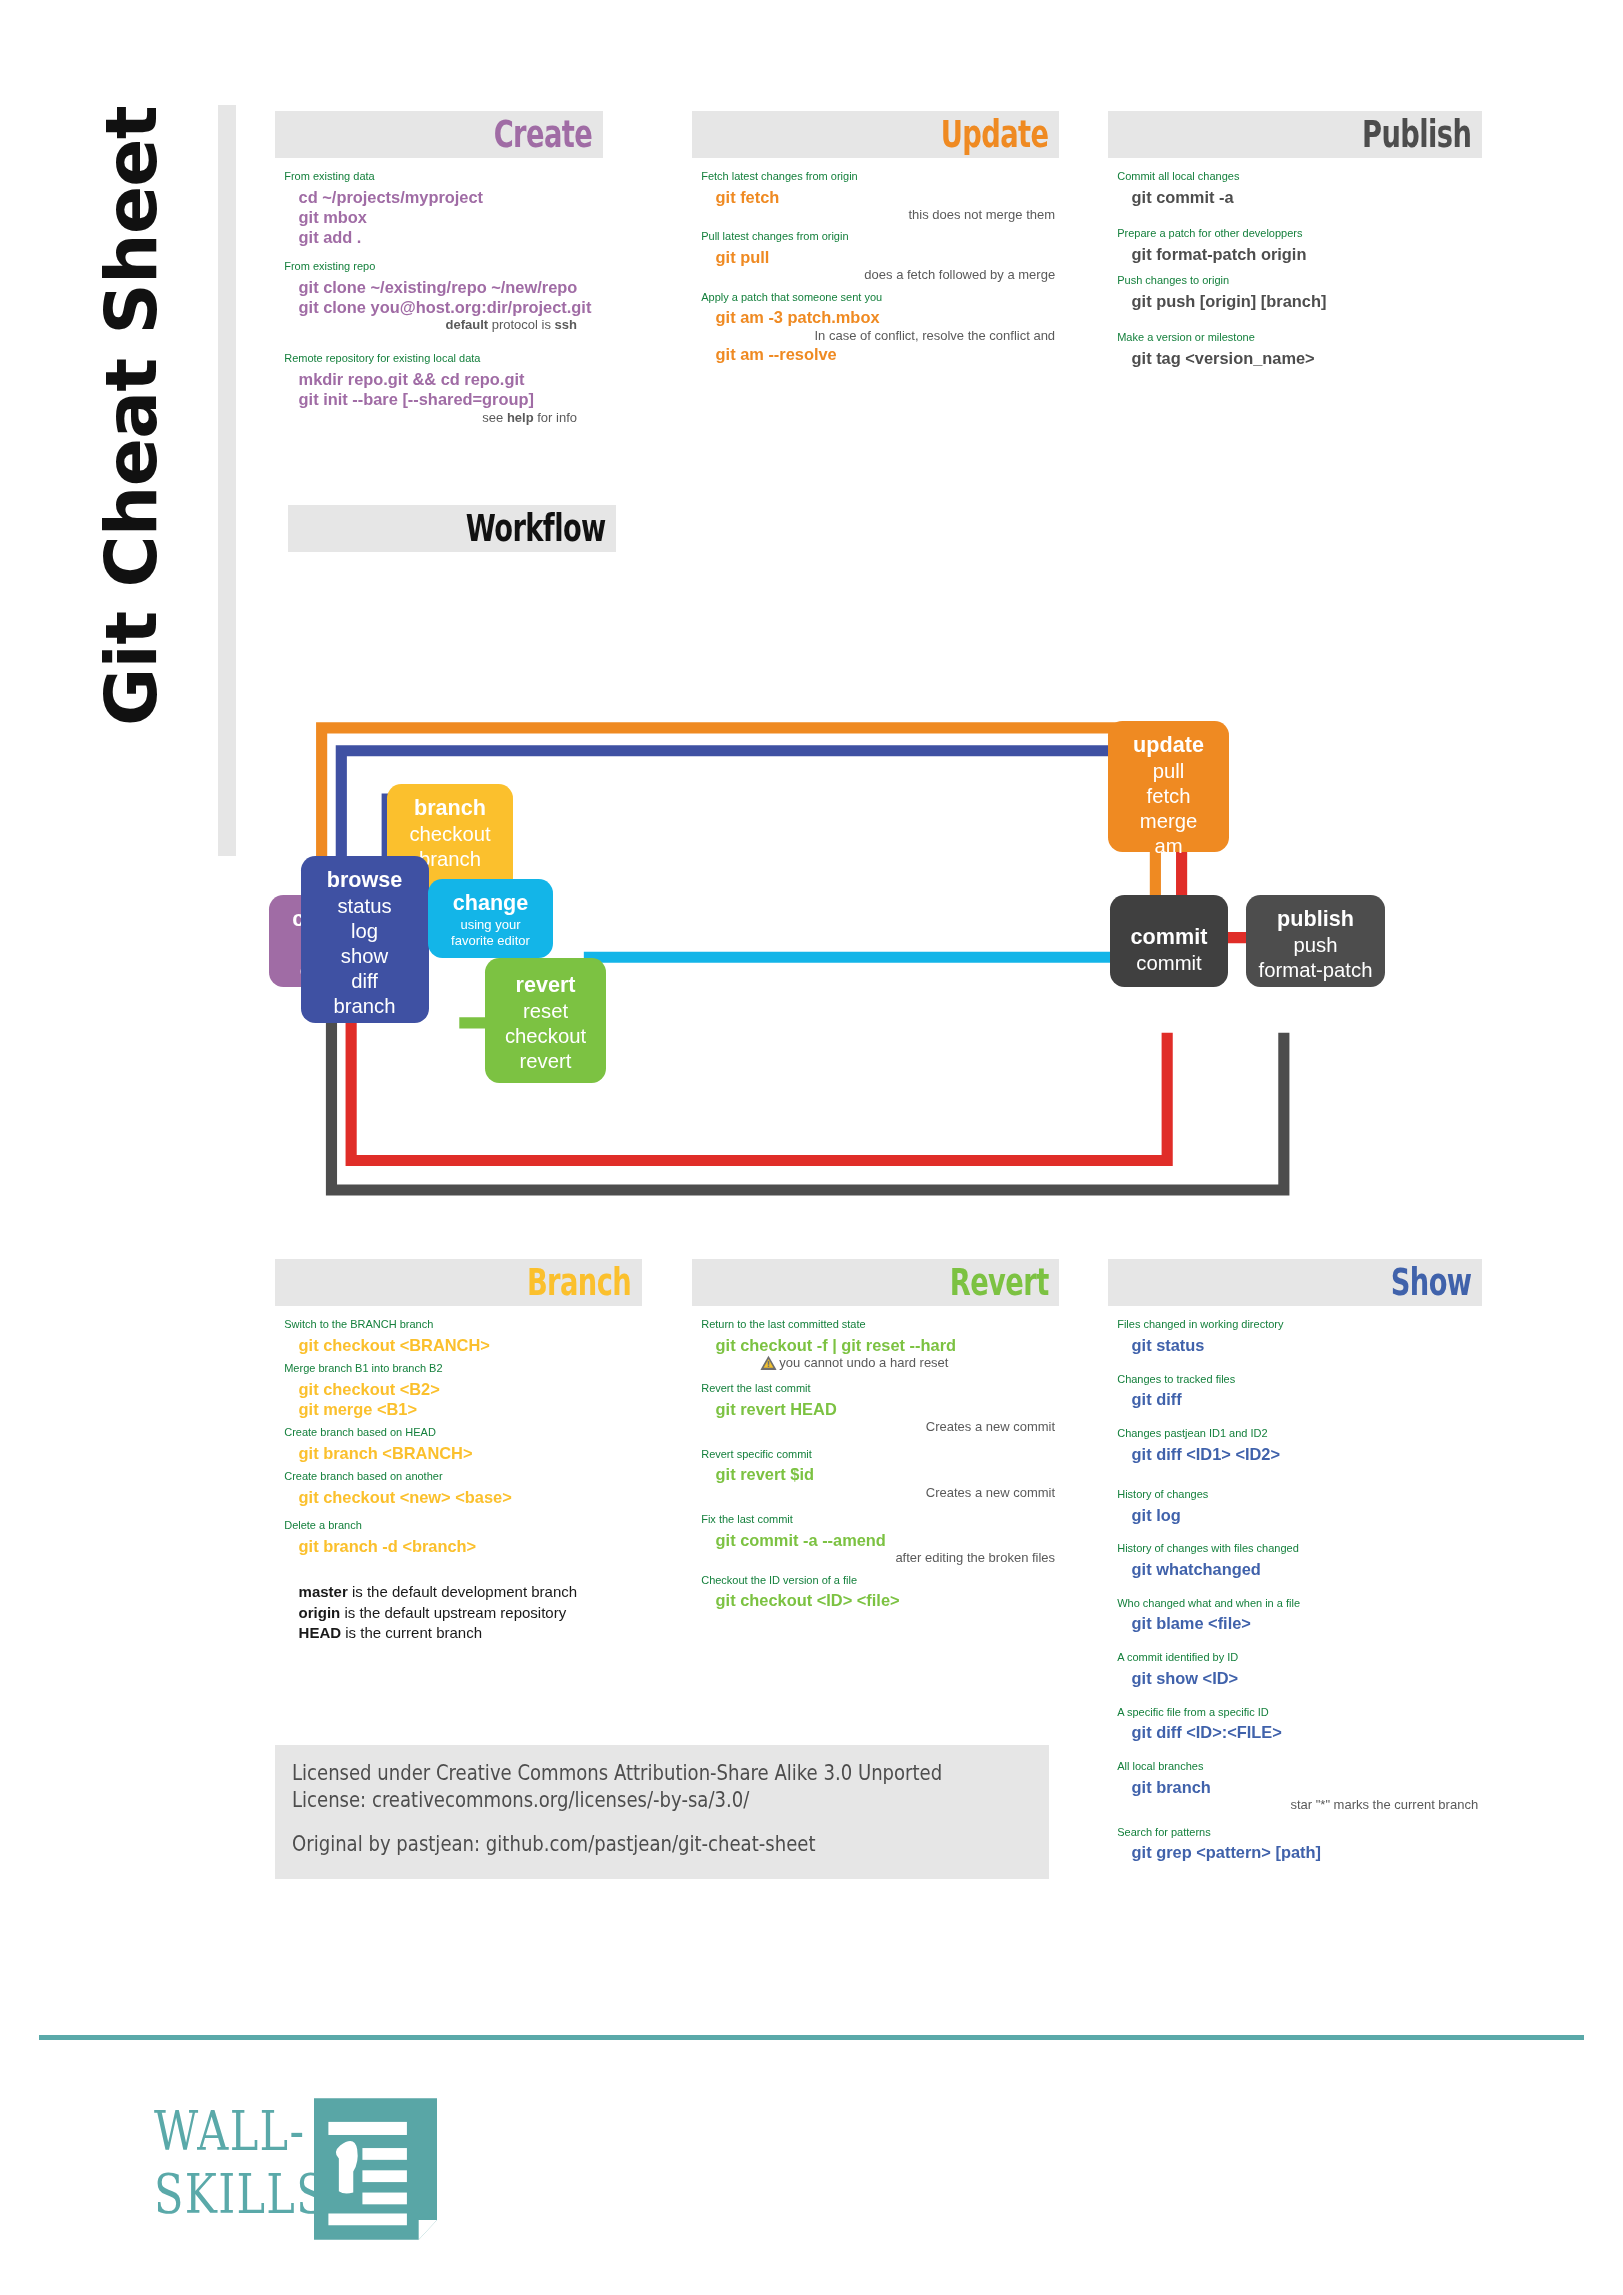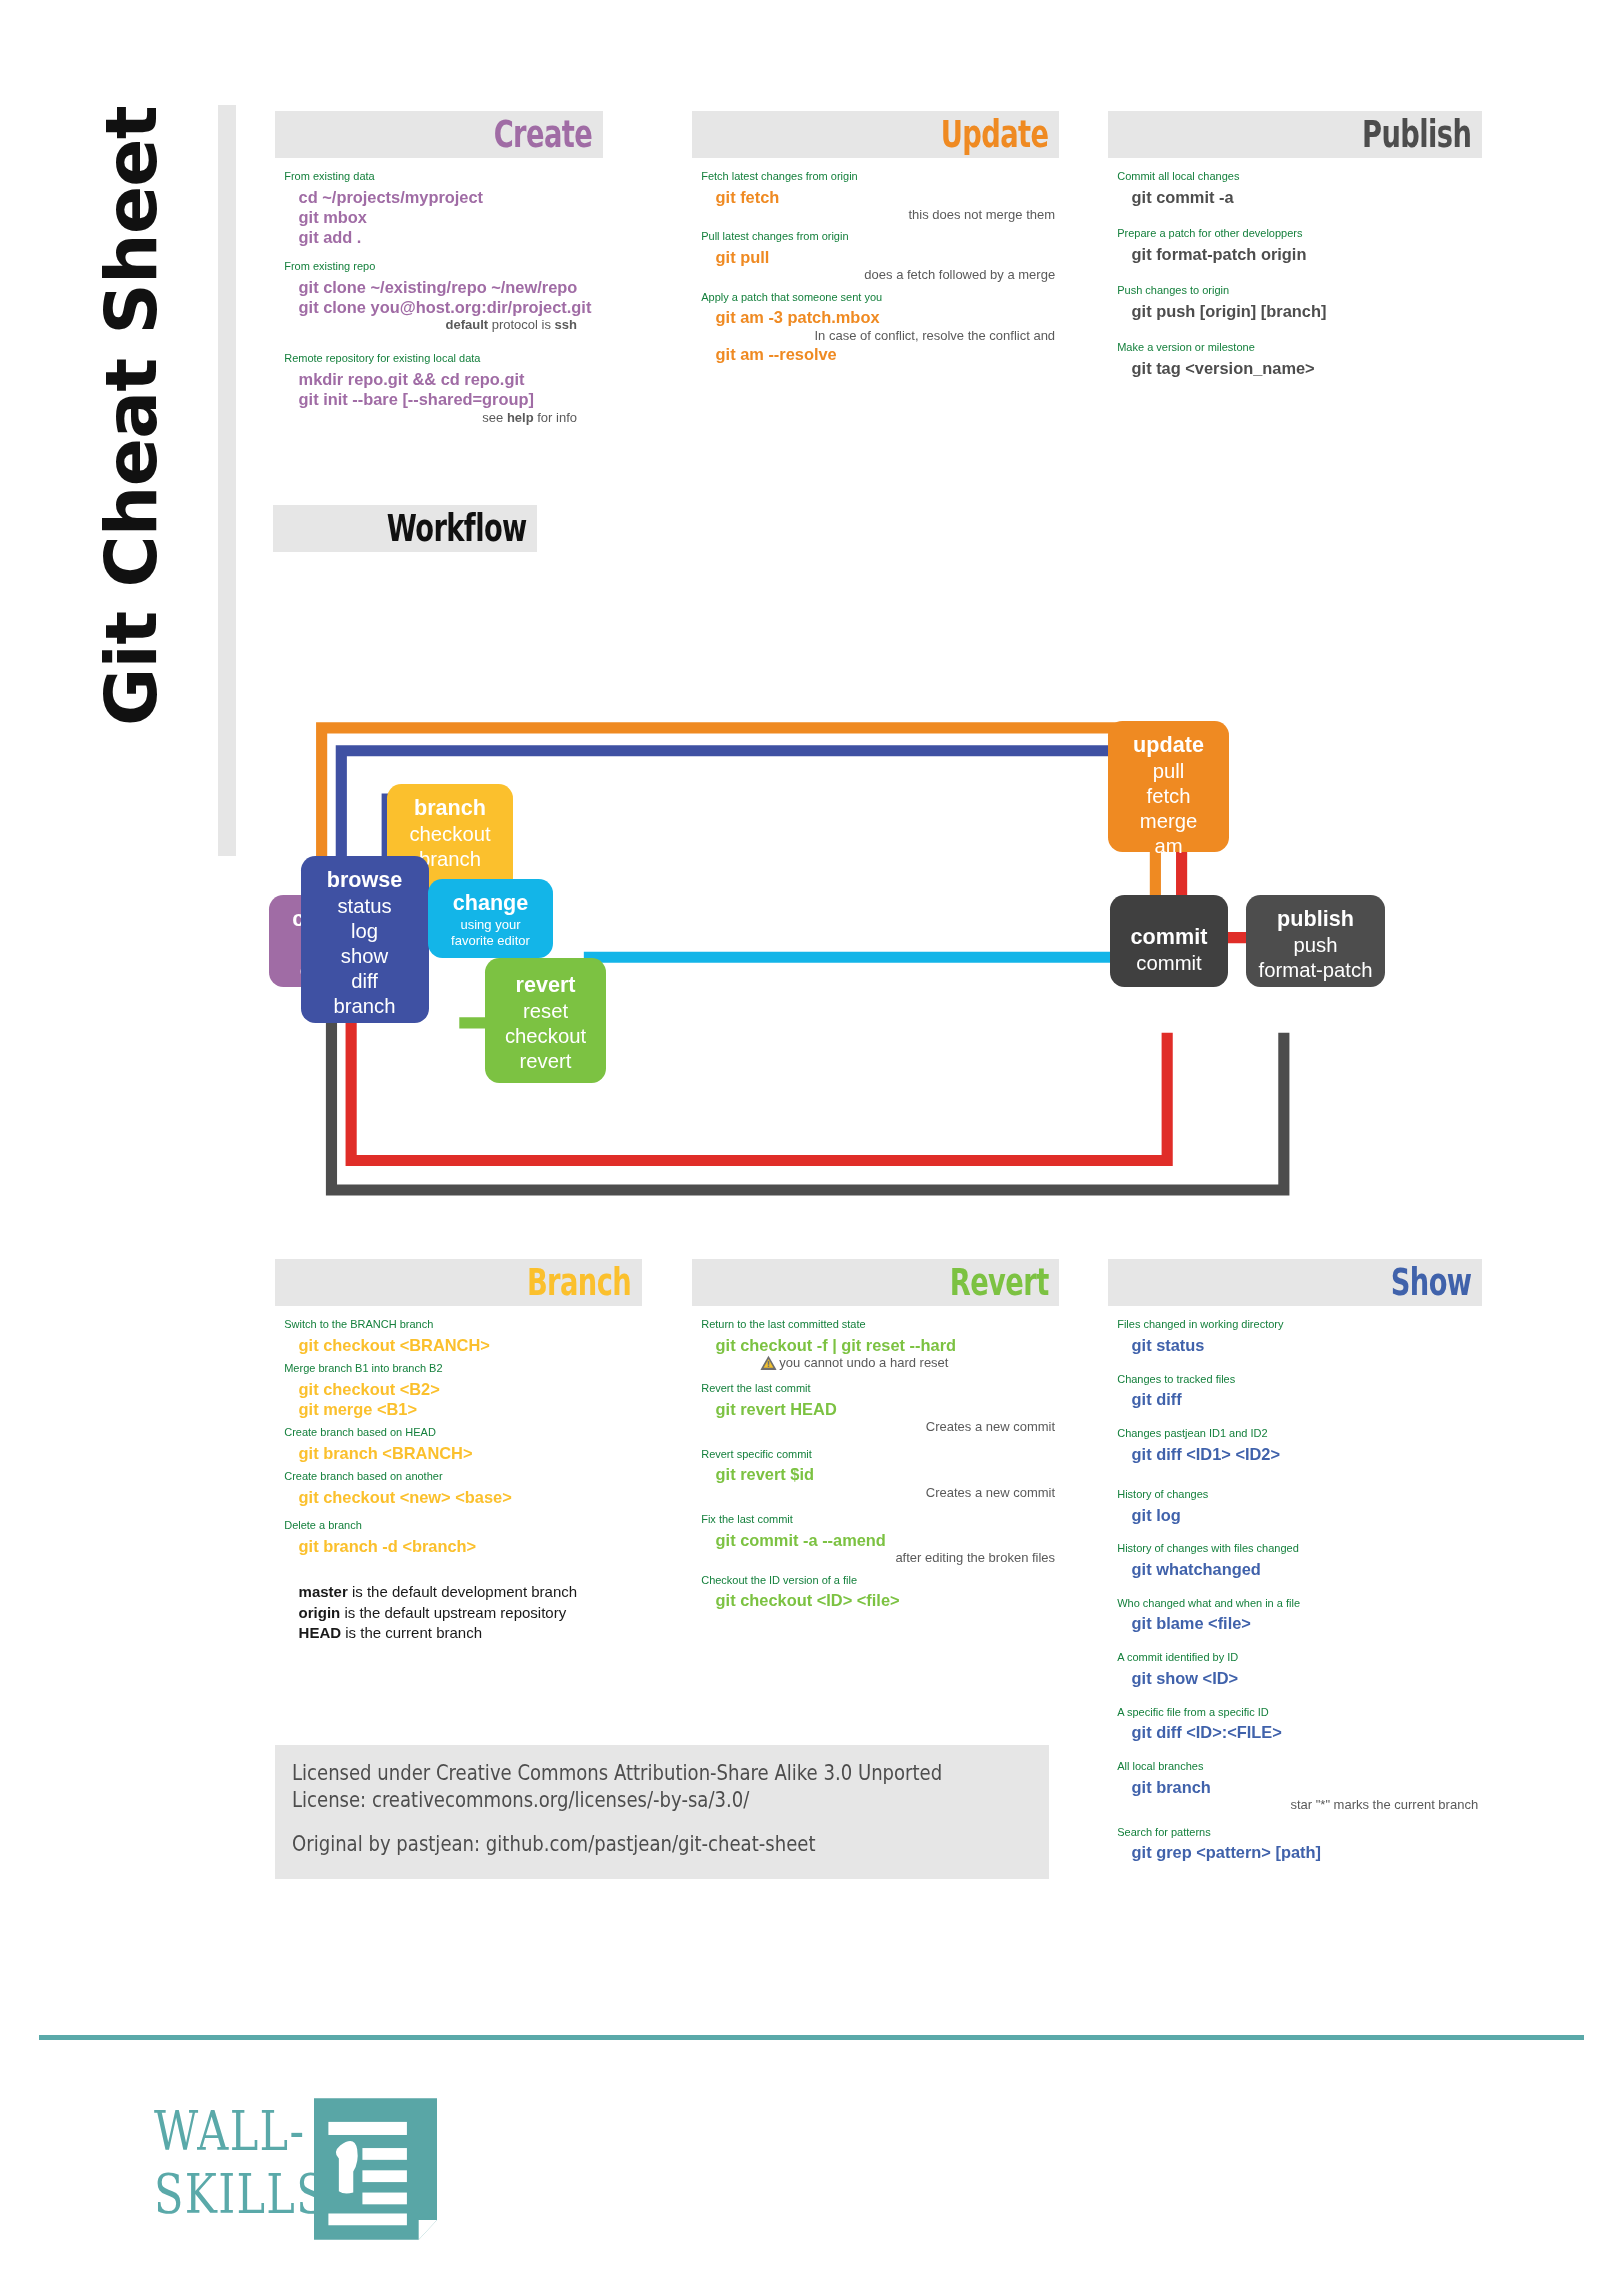--- a/index.html
+++ b/index.html
@@ -164,28 +164,28 @@
 
 <div class="section" style="left:1108px; top:111px; width:374px;">
   <div class="sec-head">
     <h2 class="c-publish">Publish</h2>
   </div>
   <div class="sec-body">
     <div class="task">Commit all local changes</div>
     <div class="cmd c-publish">git commit -a</div>
     <div class="task" style="margin-top:17px;">Prepare a patch for other developpers</div>
     <div class="cmd c-publish">git format-patch origin</div>
-    <div class="task" style="margin-top:17px;">Push changes to origin</div>
+    <div class="task" style="margin-top:7px;">Push changes to origin</div>
     <div class="cmd c-publish">git push [origin] [branch]</div>
     <div class="task" style="margin-top:17px;">Make a version or milestone</div>
     <div class="cmd c-publish">git tag &lt;version_name&gt;</div>
   </div>
 </div>
 
-<div class="section" style="left:273px; top:505px; width:264px;">
+<div class="section" style="left:288px; top:505px; width:328px;">
   <div class="sec-head">
     <h2 style="color:#111111;">Workflow</h2>
   </div>
 </div>
 
 <div id="workflow-diagram">
   <svg id="wf-canvas" viewBox="0 0 1850 1100">
 
     <polyline points="1548,805 1548,1045 95,1045 95,680" fill="none" stroke="#4d4d4d" stroke-width="17"></polyline>
 

